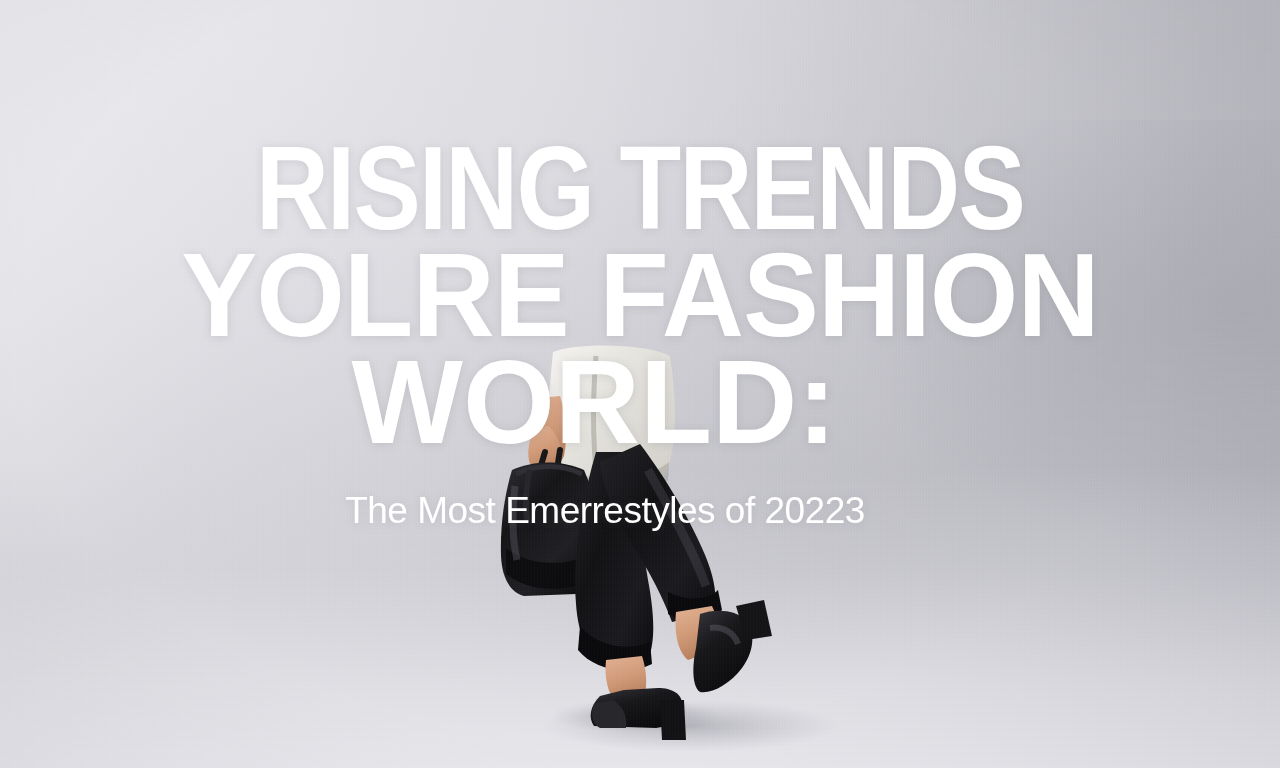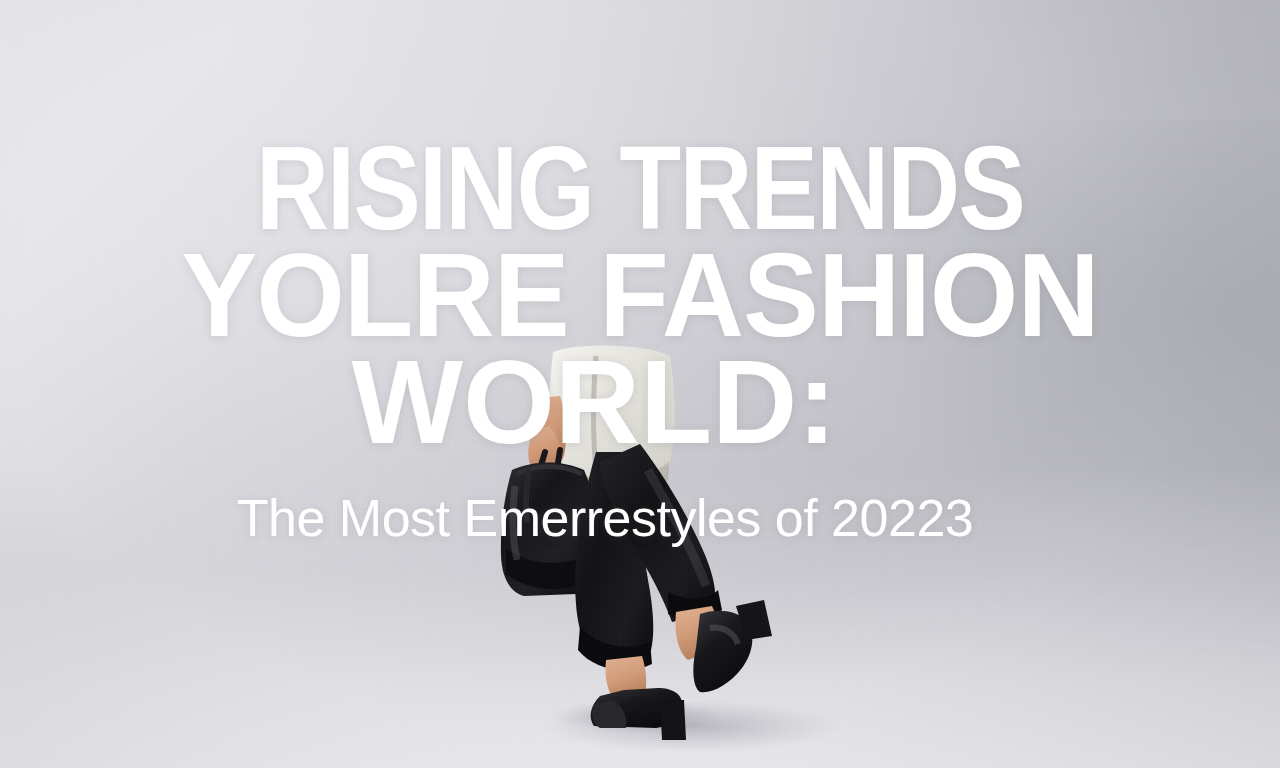--- a/index.html
+++ b/index.html
@@ -113,21 +113,21 @@
     letter-spacing: 0px;
     transform: scaleX(1.0);
     padding-right: 92px;
   }
   .subtitle {
     position: absolute;
     top: 492px;
     left: 0; right: 0;
     text-align: center;
     color: #ffffff;
-    font-size: 52px;
+    font-size: 37px;
     font-weight: 500;
     letter-spacing: -0.5px;
     line-height: 1;
     white-space: nowrap;
     padding-right: 70px;
     text-shadow: 0 1px 9px rgba(110,110,120,0.18);
     pointer-events: auto;
   }
 </style>
 </head>

